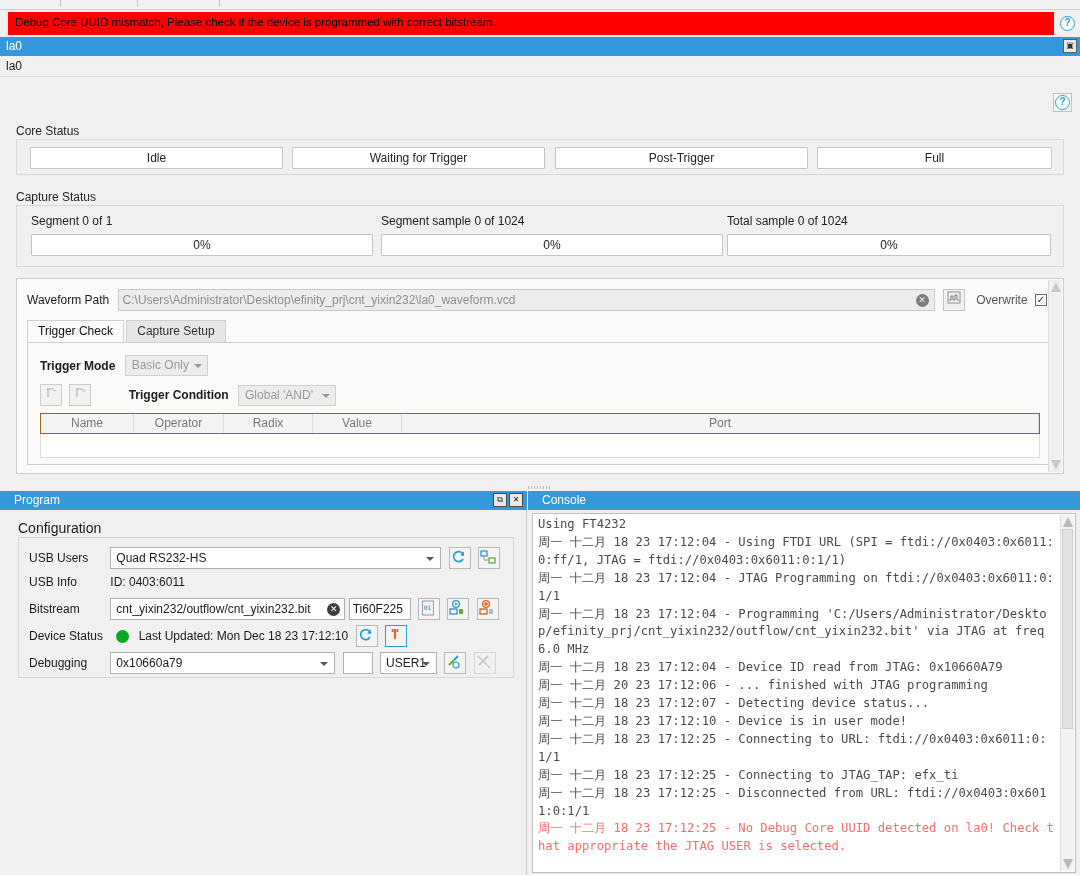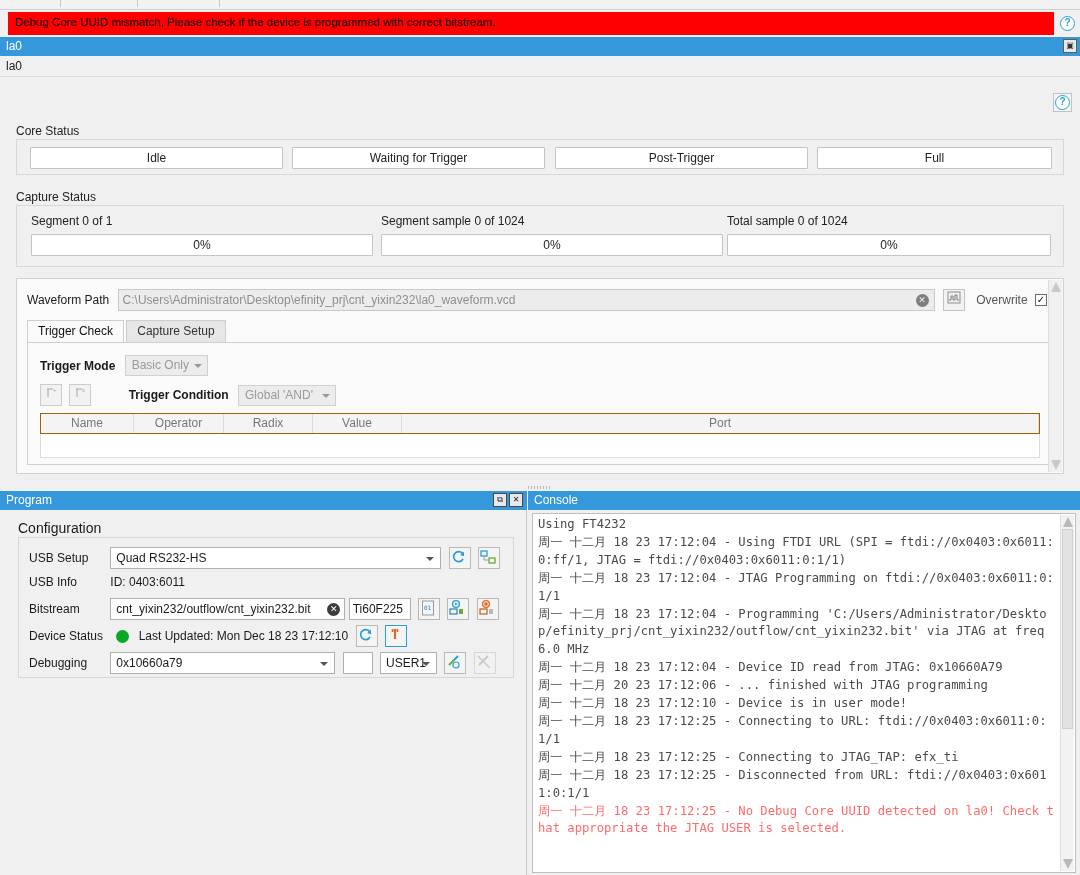--- a/index.html
+++ b/index.html
@@ -193,21 +193,21 @@
   }
   .splitter .grip {
     position: absolute; left: 50%; top: 2px; width: 24px; height: 3px;
     margin-left: -12px;
     background: repeating-linear-gradient(to right,#b9b9b9 0 1px,transparent 1px 3px);
   }
 
   
   .dock-title {
     position: absolute; height: 35px; background: #3498db; color: #fff;
-    font-size: 12px; line-height: 19px; padding-left: 6px;
+    font-size: 12px; line-height: 19px; padding-left: 14px;
   }
   .dock-title .wbtn {
     position: absolute; top: 2px; width: 14px; height: 14px;
     border: 1px solid #4a4a4a; background: #e8e8e8; color: #222;
     font-size: 8px; line-height: 12px; text-align: center;
   }
   .program-dock {
     position: absolute; left: 0; top: 510px; width: 527px; bottom: 0;
     background: #f0f0f0; border-right: 1px solid #c9c9c9;
   }
@@ -395,21 +395,21 @@
     <span>Program</span>
     <span class="wbtn" style="right:20px;">⧉</span>
     <span class="wbtn" style="right:4px;">✕</span>
   </div>
 
   <div class="program-dock">
     <div class="cfg-label">Configuration</div>
     <div class="cfg-box">
 
       <div class="frow" style="top:9px;">
-        <span class="flab">USB Setup</span>
+        <span class="flab">USB Users</span>
         <span class="fsel" style="width:331px;">
           <span>Quad RS232-HS</span>
           <span class="caret"></span>
         </span>
         <span class="mini-btn">
           <svg width="18" height="18" viewBox="0 0 18 18">
             <path d="M13.5 7.5 A5 5 0 1 0 13 11" fill="none" stroke="#2a9fd6" stroke-width="1.7"></path>
             <path d="M13.8 3.6 L14 8 L10.2 7.2 Z" fill="#2a9fd6"></path>
           </svg>
         </span>
@@ -513,20 +513,21 @@
   </div>
 
   <div class="console-dock">
     <div class="console-area">
       <div class="console-text" id="console-text"><span>Using FT4232
 </span><span>周一 十二月 18 23 17:12:04 - Using FTDI URL (SPI = ftdi://0x0403:0x6011:0:ff/1, JTAG = ftdi://0x0403:0x6011:0:1/1)
 </span><span>周一 十二月 18 23 17:12:04 - JTAG Programming on ftdi://0x0403:0x6011:0:1/1
 </span><span>周一 十二月 18 23 17:12:04 - Programming 'C:/Users/Administrator/Desktop/efinity_prj/cnt_yixin232/outflow/cnt_yixin232.bit' via JTAG at freq 6.0 MHz
 </span><span>周一 十二月 18 23 17:12:04 - Device ID read from JTAG: 0x10660A79
 </span><span>周一 十二月 20 23 17:12:06 - ... finished with JTAG programming
+</span><span>周一 十二月 18 23 17:12:07 - Detecting device status...
 </span><span>周一 十二月 18 23 17:12:10 - Device is in user mode!
 </span><span>周一 十二月 18 23 17:12:25 - Connecting to URL: ftdi://0x0403:0x6011:0:1/1
 </span><span>周一 十二月 18 23 17:12:25 - Connecting to JTAG_TAP: efx_ti
 </span><span>周一 十二月 18 23 17:12:25 - Disconnected from URL: ftdi://0x0403:0x6011:0:1/1
 </span><span class="err">周一 十二月 18 23 17:12:25 - No Debug Core UUID detected on la0! Check that appropriate the JTAG USER is selected.
 </span></div>
       <div class="console-scroll">
         <div class="arrow up"></div>
         <div class="thumb"></div>
         <div class="arrow dn"></div>

